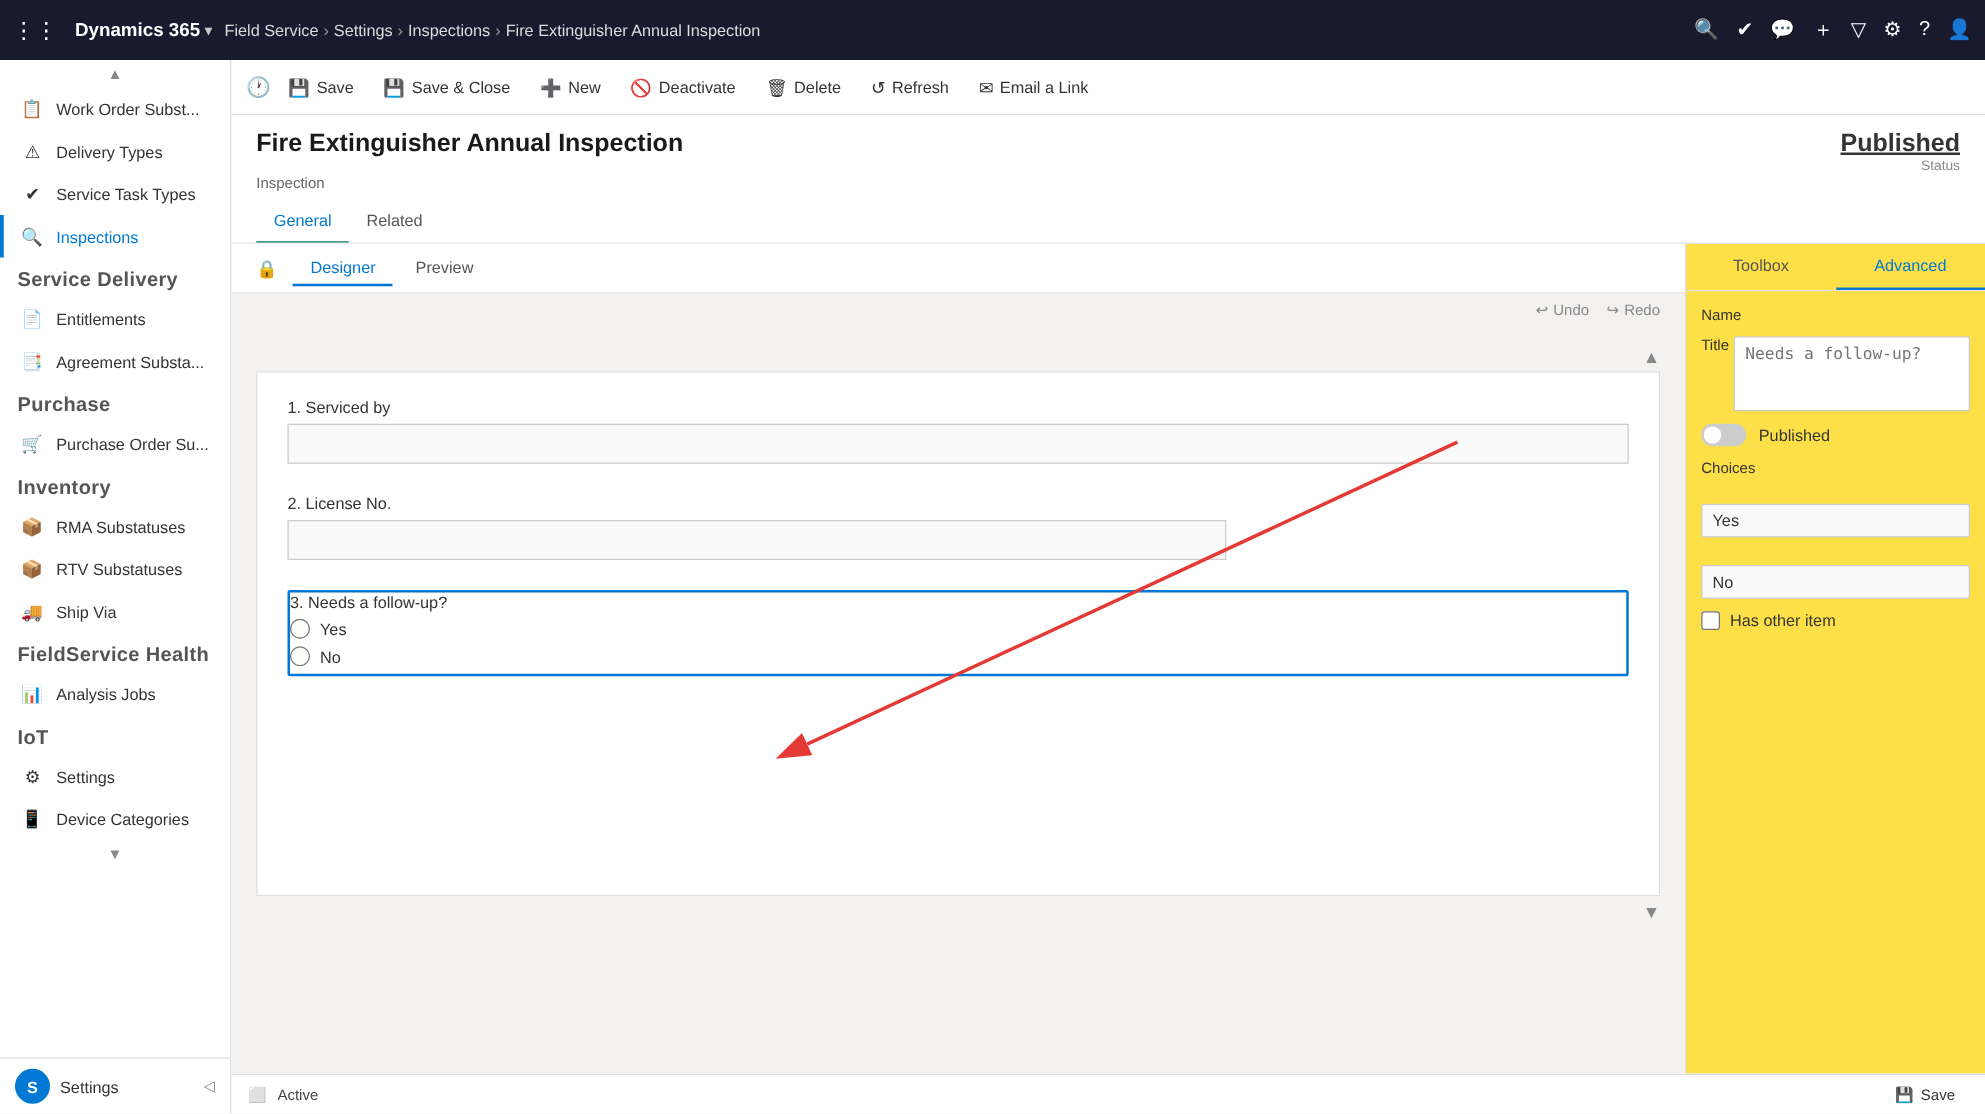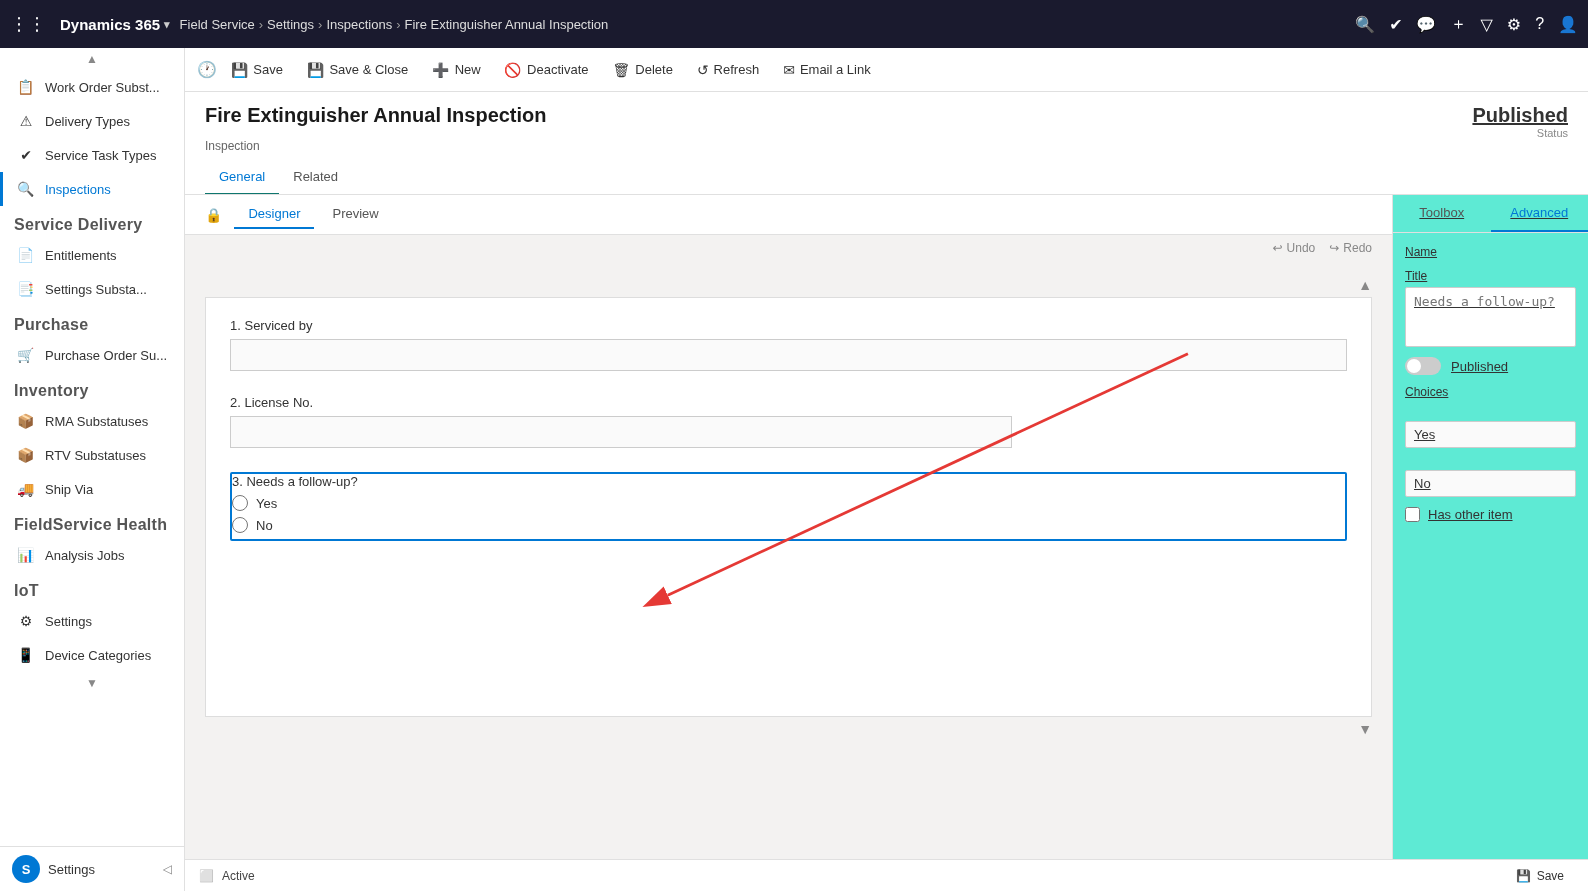--- a/index.html
+++ b/index.html
@@ -268,28 +268,27 @@
       top: 0;
       left: 0;
       width: 100%;
       height: 100%;
       pointer-events: none;
       z-index: 10;
     }
 
     
     .right-panel {
-      width: 196px;
-      background: #5eead4;
+      width: 240px;
+      background: #fde047;
       border-left: 1px solid #e0e0e0;
       display: flex;
       flex-direction: column;
       flex-shrink: 0;
       overflow-y: auto;
-      text-decoration: underline;
     }
     .right-panel-tabs {
       display: flex;
       border-bottom: 1px solid #e0e0e0;
       flex-shrink: 0;
     }
     .right-panel-tab {
       flex: 1;
       text-align: center;
       padding: 10px 0;
@@ -304,21 +303,21 @@
       font-weight: 500;
     }
 
     .right-panel-body {
       padding: 12px;
       display: flex;
       flex-direction: column;
       gap: 10px;
     }
 
-    .field-group { display: flex; flex-direction: column; gap: 4px; }
+    .field-group { display: flex; flex-direction: row; gap: 4px; }
     .field-label { font-size: 12px; color: #333; font-weight: 500; }
     .field-input {
       border: 1px solid #0078d4;
       border-radius: 2px;
       padding: 6px 8px;
       font-size: 13px;
       color: #333;
       outline: none;
     }
     .field-textarea {
@@ -454,21 +453,21 @@
       <span>Inspections</span>
     </div>
 
     <div class="sidebar-section-label">Service Delivery</div>
     <div class="sidebar-item">
       <span class="icon">📄</span>
       <span>Entitlements</span>
     </div>
     <div class="sidebar-item">
       <span class="icon">📑</span>
-      <span>Settings Substa...</span>
+      <span>Agreement Substa...</span>
     </div>
 
     <div class="sidebar-section-label">Purchase</div>
     <div class="sidebar-item">
       <span class="icon">🛒</span>
       <span>Purchase Order Su...</span>
     </div>
 
     <div class="sidebar-section-label">Inventory</div>
     <div class="sidebar-item">

